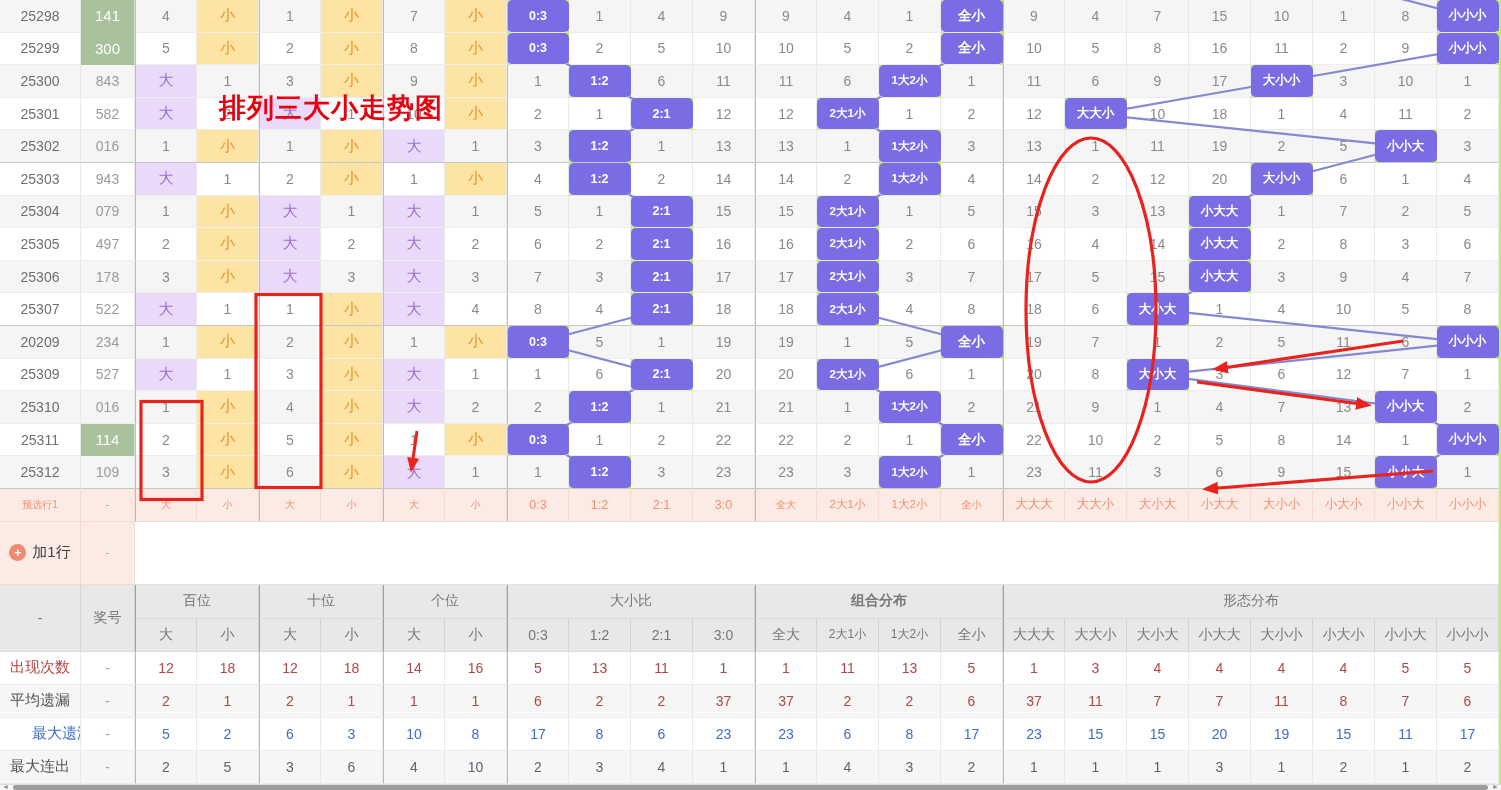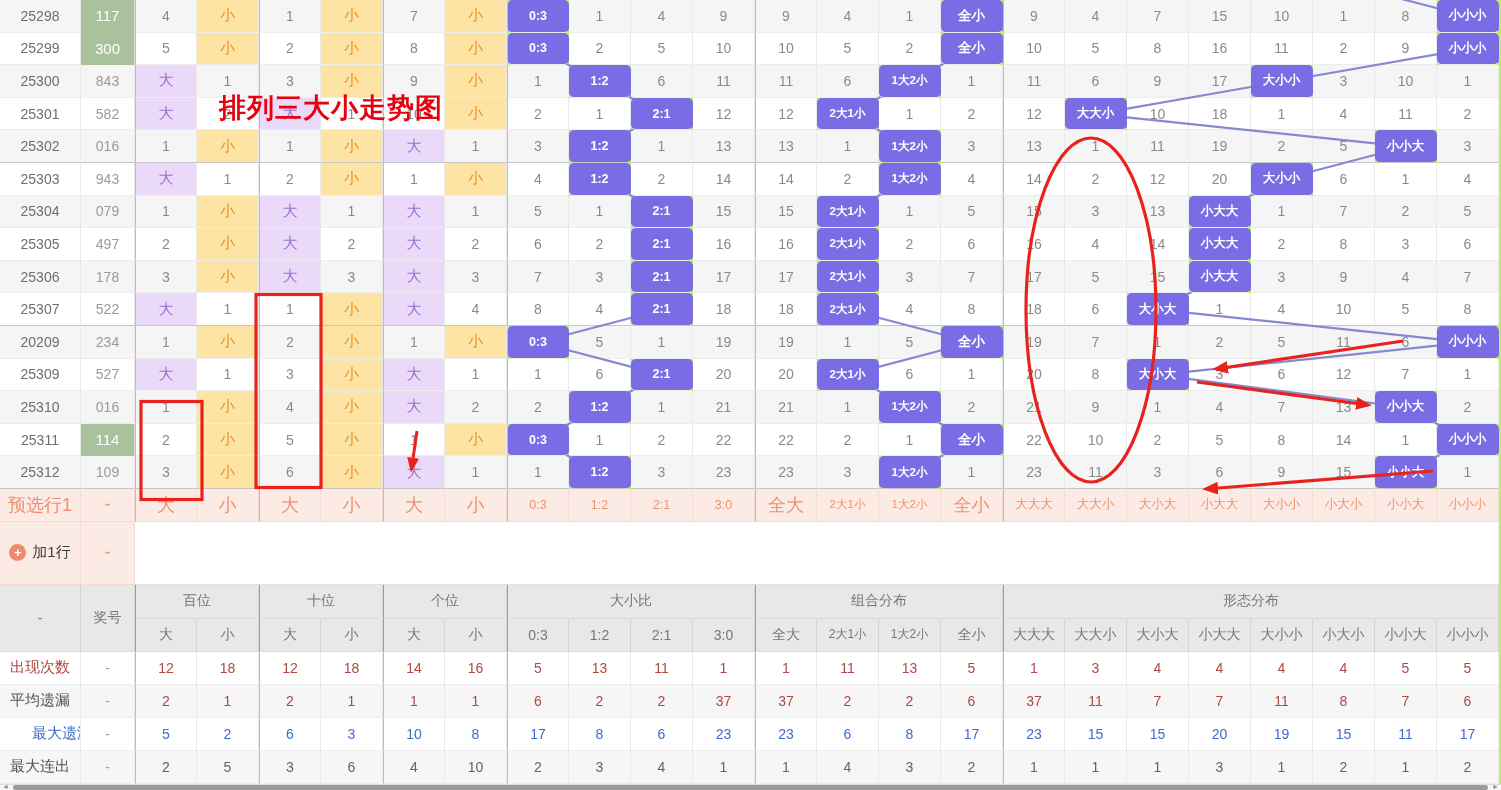--- a/index.html
+++ b/index.html
@@ -19,21 +19,21 @@
   .pair{background:#a9c19c;color:#fff;font-weight:500;font-size:15px;
         border-bottom-color:#a9c19c;border-right-color:#d7e2d1}
   .lav{background:#ead9f8;color:#9b6fd2;font-size:15px}
   .org{background:#fde3a4;color:#ef8d20;font-size:15px}
   .pur{background:#7a6ce4;color:#fff;font-weight:bold;border-radius:5px;
        position:relative;z-index:2;font-size:13.5px;border-right-color:transparent;}
   .pur.s3{font-size:12.5px}
   .pur.s4{font-size:11.5px}
   .gsep{border-left:1px solid #bcbcbc}
   .rsep{border-bottom:1px solid #c6c6c6}
-  .pre{background:#fcebe4;color:#f0906f;border-right-color:#f2dcd1;border-bottom-color:#f2dcd1;font-size:18px}
+  .pre{background:#fcebe4;color:#f0906f;border-right-color:#f2dcd1;border-bottom-color:#f2dcd1;font-size:10px}
   .pre.s3{font-size:12.5px}
   .pre.s4{font-size:11.5px}
   .addlabel{background:#fcebe4;color:#3f3f3f;font-size:15px;gap:6px;cursor:pointer;
             border-right-color:#f2dcd1;border-bottom-color:#f2dcd1;}
   .plus{width:17px;height:17px;border-radius:50%;background:#ef8a70;color:#fff;
         font-size:13px;font-weight:bold;display:flex;align-items:center;justify-content:center;line-height:1;}
   .addrest{background:#fff;border-bottom:1px solid #e2e2e2}
   .hdr{background:#e8e8e8;color:#777;font-size:14px;
        border-right:1px solid #d4d4d4;border-bottom:1px solid #dadada;}
   .hdr.gsep{border-left:1px solid #9f9f9f}
@@ -103,21 +103,21 @@
       <line x1="1158" y1="309.70000000000005" x2="1468" y2="342.3" class="tl"></line>
       <line x1="1468" y1="342.3" x2="1158" y2="374.90000000000003" class="tl"></line>
       <line x1="1158" y1="374.90000000000003" x2="1406" y2="407.50000000000006" class="tl"></line>
       <line x1="1406" y1="407.50000000000006" x2="1468" y2="440.1" class="tl"></line>
       <line x1="1468" y1="440.1" x2="1406" y2="472.70000000000005" class="tl"></line>
       <line x1="1344" y1="-16" x2="1468" y2="16.3" class="tl"></line>
     </svg>
 
   <div id="grid">
       <div class="cell period even">25298</div>
-      <div class="cell prize even pair">117</div>
+      <div class="cell prize even pair">141</div>
       <div class="cell even gsep num">4</div>
       <div class="cell even org">小</div>
       <div class="cell even gsep num">1</div>
       <div class="cell even org">小</div>
       <div class="cell even gsep num">7</div>
       <div class="cell even org">小</div>
       <div class="cell even gsep pur s3">0:3</div>
       <div class="cell even num">1</div>
       <div class="cell even num">4</div>
       <div class="cell even num">9</div>
@@ -498,21 +498,21 @@
         <span>加1行</span>
       </div>
       <div class="cell pre">-</div>
       <div class="cell addrest" style="grid-column: span 22;"></div>
       <div class="cell hdr" style="grid-row: span 2;">-</div>
       <div class="cell hdr" style="grid-row: span 2;">奖号</div>
       <div class="cell hdr gsep" style="grid-column: span 2;">百位</div>
       <div class="cell hdr gsep" style="grid-column: span 2;">十位</div>
       <div class="cell hdr gsep" style="grid-column: span 2;">个位</div>
       <div class="cell hdr gsep" style="grid-column: span 4;">大小比</div>
-      <div class="cell hdr gsep" style="grid-column: span 4;">组合分布</div>
+      <div class="cell hdr gsep" style="grid-column: span 4; font-weight: bold;">组合分布</div>
       <div class="cell hdr gsep" style="grid-column: span 8;">形态分布</div>
       <div class="cell hdr gsep">大</div>
       <div class="cell hdr">小</div>
       <div class="cell hdr gsep">大</div>
       <div class="cell hdr">小</div>
       <div class="cell hdr gsep">大</div>
       <div class="cell hdr">小</div>
       <div class="cell hdr gsep">0:3</div>
       <div class="cell hdr">1:2</div>
       <div class="cell hdr">2:1</div>

